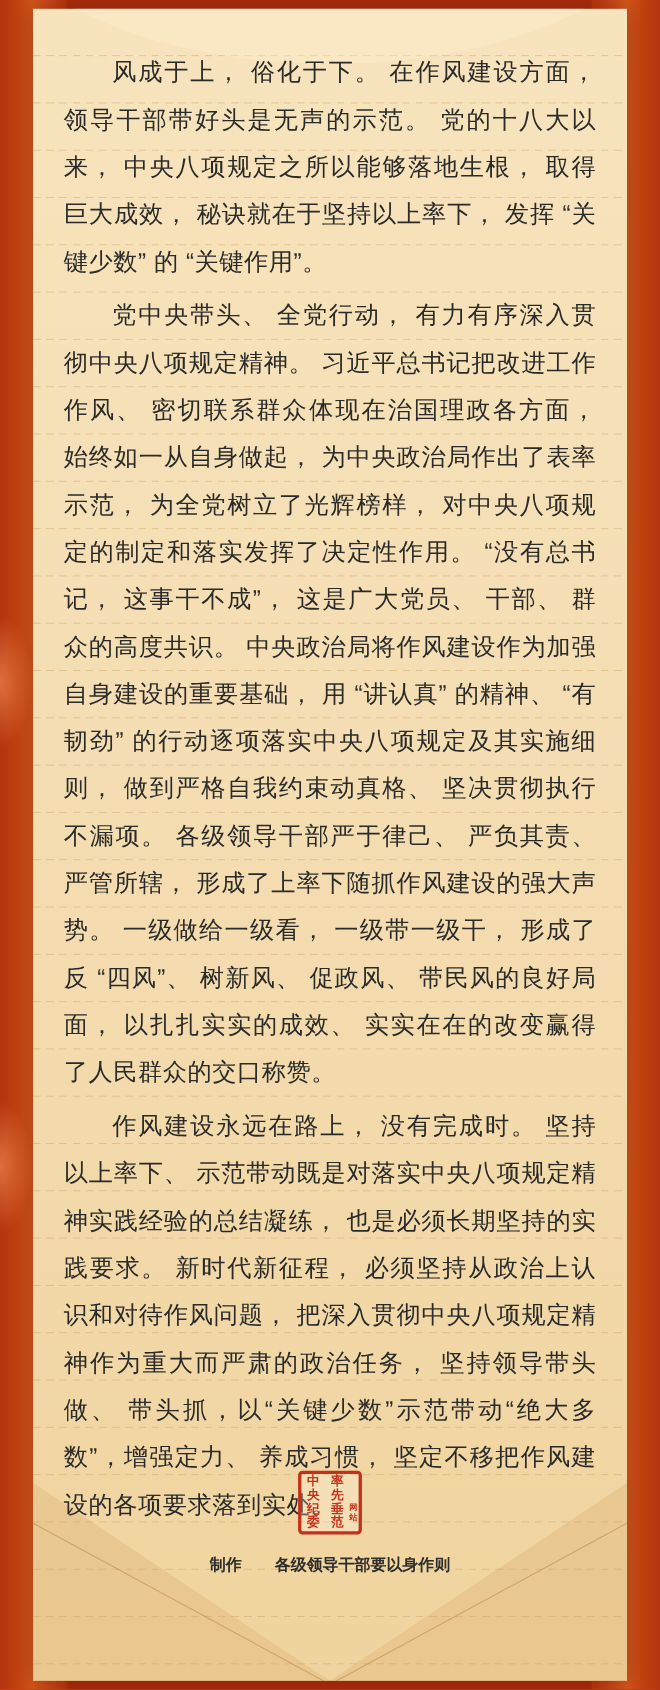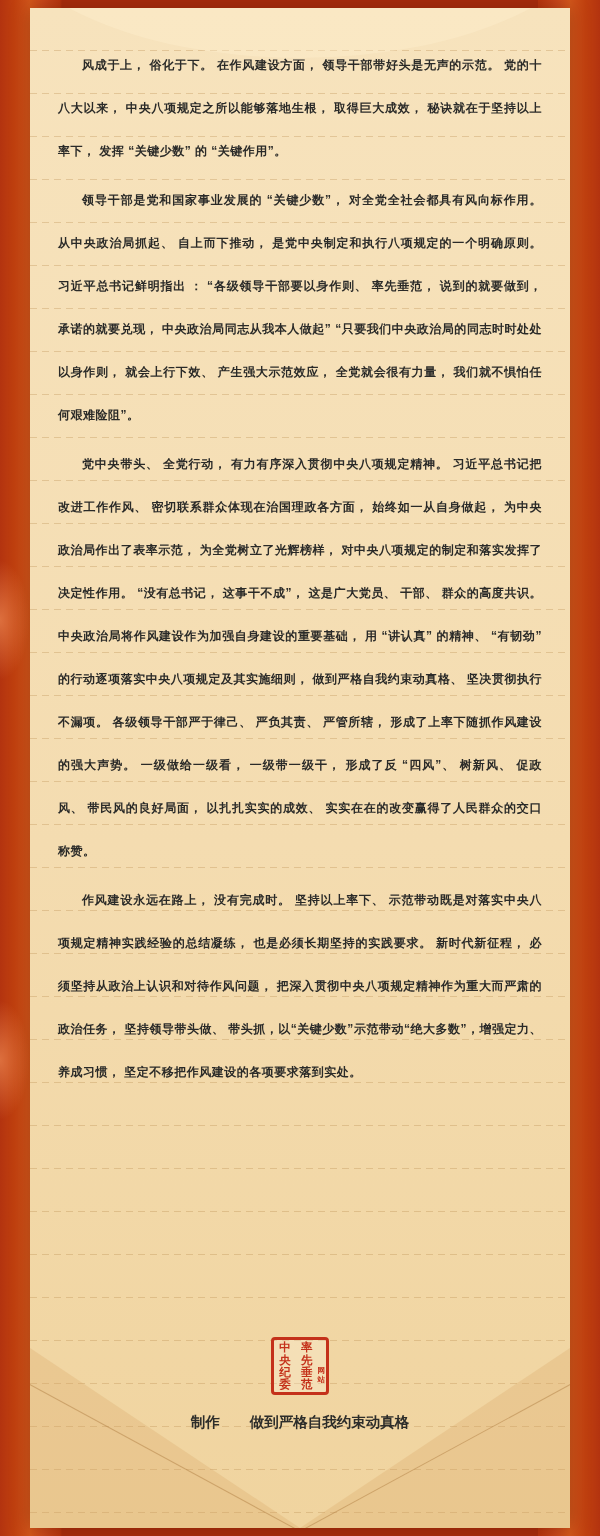--- a/index.html
+++ b/index.html
@@ -116,28 +116,28 @@
   .notch.r1 { right: 0; top: 560px; transform: scaleX(-1); }
   .notch.r2 { right: 0; top: 1000px; transform: scaleX(-1); }
 
   .content {
     position: relative;
     z-index: 3;
     padding: 36px 28px 0 28px;
   }
   p.para {
     margin: 0 0 6px 0;
-    font-size: 12px;
+    font-size: 22px;
     line-height: 43px;
     color: #2a2a28;
     text-align: justify;
     text-justify: inter-ideograph;
     text-indent: 2em;
     letter-spacing: .5px;
-    font-weight: 700;
+    font-weight: 400;
     font-family: "Liberation Sans", "DejaVu Sans", sans-serif;
   }
   
   .footer {
     position: absolute;
     z-index: 4;
     left: 0; right: 0;
     bottom: 96px;
     text-align: center;
   }
@@ -174,34 +174,33 @@
   <div class="notch r1"></div>
   <div class="notch r2"></div>
 </div>
 
 <div class="envelope">
   <div class="ruling"></div>
   <div class="top-curve"></div>
 
   <div class="content">
     <p class="para">风成于上， 俗化于下。 在作风建设方面， 领导干部带好头是无声的示范。 党的十八大以来， 中央八项规定之所以能够落地生根， 取得巨大成效， 秘诀就在于坚持以上率下， 发挥 “关键少数” 的 “关键作用”。</p>
-    <p class="para">领导干部是党和国家事业发展的 “关键少数”， 对全党全社会都具有风向标作用。 从中央政治局抓起、 自上而下推动， 是党中央制定和执行八项规定的一个明确原则。 习近平总书记鲜明指出 ： “各级领导干部要以身作则、 率先垂范， 说到的就要做到， 承诺的就要兑现， 中央政治局同志从我本人做起” “只要我们中央政治局的同志时时处处以身作则， 就会上行下效、 产生强大示范效应， 全党就会很有力量， 我们就不惧怕任何艰难险阻”。</p>
     <p class="para">党中央带头、 全党行动， 有力有序深入贯彻中央八项规定精神。 习近平总书记把改进工作作风、 密切联系群众体现在治国理政各方面， 始终如一从自身做起， 为中央政治局作出了表率示范， 为全党树立了光辉榜样， 对中央八项规定的制定和落实发挥了决定性作用。 “没有总书记， 这事干不成”， 这是广大党员、 干部、 群众的高度共识。 中央政治局将作风建设作为加强自身建设的重要基础， 用 “讲认真” 的精神、 “有韧劲” 的行动逐项落实中央八项规定及其实施细则， 做到严格自我约束动真格、 坚决贯彻执行不漏项。 各级领导干部严于律己、 严负其责、 严管所辖， 形成了上率下随抓作风建设的强大声势。 一级做给一级看， 一级带一级干， 形成了反 “四风”、 树新风、 促政风、 带民风的良好局面， 以扎扎实实的成效、 实实在在的改变赢得了人民群众的交口称赞。</p>
     <p class="para">作风建设永远在路上， 没有完成时。 坚持以上率下、 示范带动既是对落实中央八项规定精神实践经验的总结凝练， 也是必须长期坚持的实践要求。 新时代新征程， 必须坚持从政治上认识和对待作风问题， 把深入贯彻中央八项规定精神作为重大而严肃的政治任务， 坚持领导带头做、 带头抓，以“关键少数”示范带动“绝大多数”，增强定力、 养成习惯， 坚定不移把作风建设的各项要求落到实处。</p>
   </div>
 
   <div class="footer">
     <div class="seal">
       <span class="s1">中央纪委</span>
       <span class="s2">率先垂范</span>
       <span class="s3">网站</span>
     </div>
     <div class="credit">
       <span class="label">制作</span>
-      <span>做到严格自我约束动真格</span>
+      <span>各级领导干部要以身作则</span>
     </div>
   </div>
 
   <div class="env-bottom">
     <div class="tri-left"></div>
     <div class="tri-right"></div>
     <div class="flap-line-l"></div>
     <div class="flap-line-r"></div>
   </div>
 </div>

